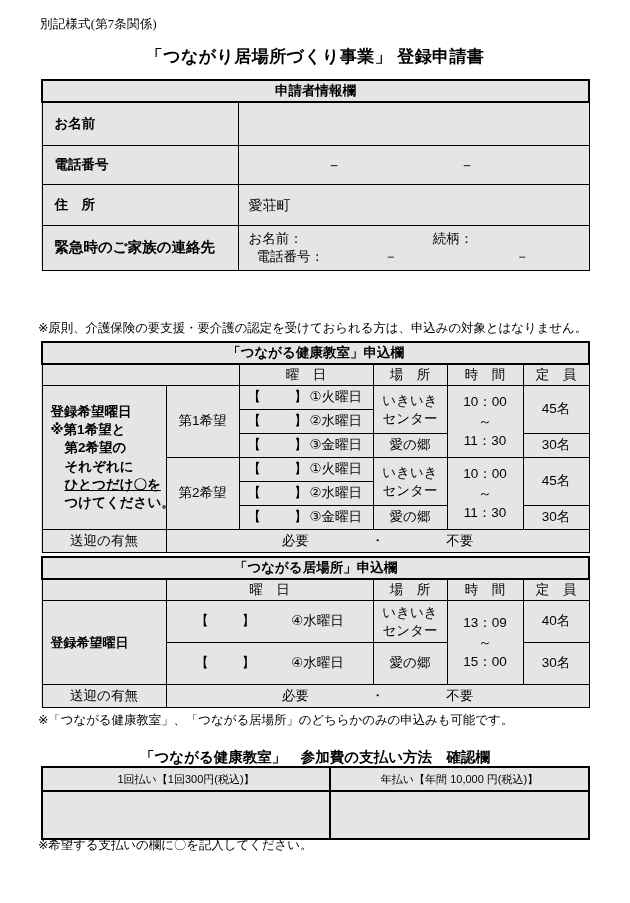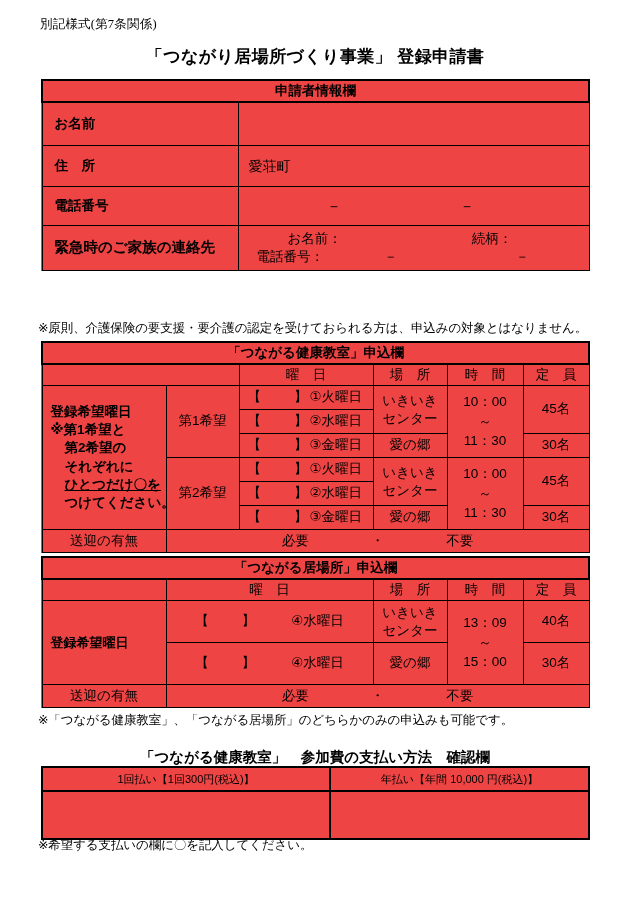--- a/index.html
+++ b/index.html
@@ -43,21 +43,21 @@
     font-weight: bold;
     letter-spacing: 0.4px;
     white-space: nowrap;
   }
 
   
   table.f {
     border-collapse: collapse;
     table-layout: fixed;
     width: 547px;
-    background: #ef4444;
+    background: #e5e5e5;
   }
   table.f td {
     border: 1px solid #000;
     padding: 0;
     font-size: 13.5px;
     vertical-align: middle;
     line-height: 1.35;
   }
   .outer {
     border: 2px solid #000 !important;
@@ -100,21 +100,21 @@
     justify-content: center;
     padding-right: 26px;
     font-size: 15px;
   }
   .tel-gap { display: inline-block; width: 118px; }
   .emg {
     padding: 4px 0 4px 10px !important;
     font-size: 13.5px;
     line-height: 1.5;
   }
-  .emg-row1 { display: flex; margin-left: 39px; }
+  .emg-row1 { display: flex; }
   .emg-row1 .k2 { margin-left: 130px; }
   .emg-row2 { display: flex; align-items: center; margin-left: 8px; }
   .emg-row2 .d1 { margin-left: 60px; }
   .emg-row2 .d2 { margin-left: 118px; }
 
   
   .note {
     position: absolute;
     font-size: 12.5px;
     white-space: nowrap;
@@ -198,34 +198,34 @@
         <col style="width:196px">
         <col style="width:351px">
       </colgroup>
     <tbody>
       <tr>
         <td class="band outer" colspan="2">申請者情報欄</td>
       </tr>
       <tr>
         <td class="lbl" style="height:42px">お名前</td>
         <td class="v"></td>
-      </tr>
-      <tr>
-        <td class="lbl" style="height:40px">住　所</td>
-        <td class="v">愛荘町</td>
       </tr>
       <tr>
         <td class="lbl" style="height:38px">電話番号</td>
         <td>
           <div class="tel-line">
             <span>－</span>
             <span class="tel-gap"></span>
             <span>－</span>
           </div>
         </td>
+      </tr>
+      <tr>
+        <td class="lbl" style="height:40px">住　所</td>
+        <td class="v">愛荘町</td>
       </tr>
       <tr>
         <td class="lbl" style="height:44px;font-size:14.5px">緊急時のご家族の連絡先</td>
         <td class="emg">
           <div class="emg-row1">
             <span>お名前：</span>
             <span class="k2">続柄：</span>
           </div>
           <div class="emg-row2">
             <span>電話番号：</span>

